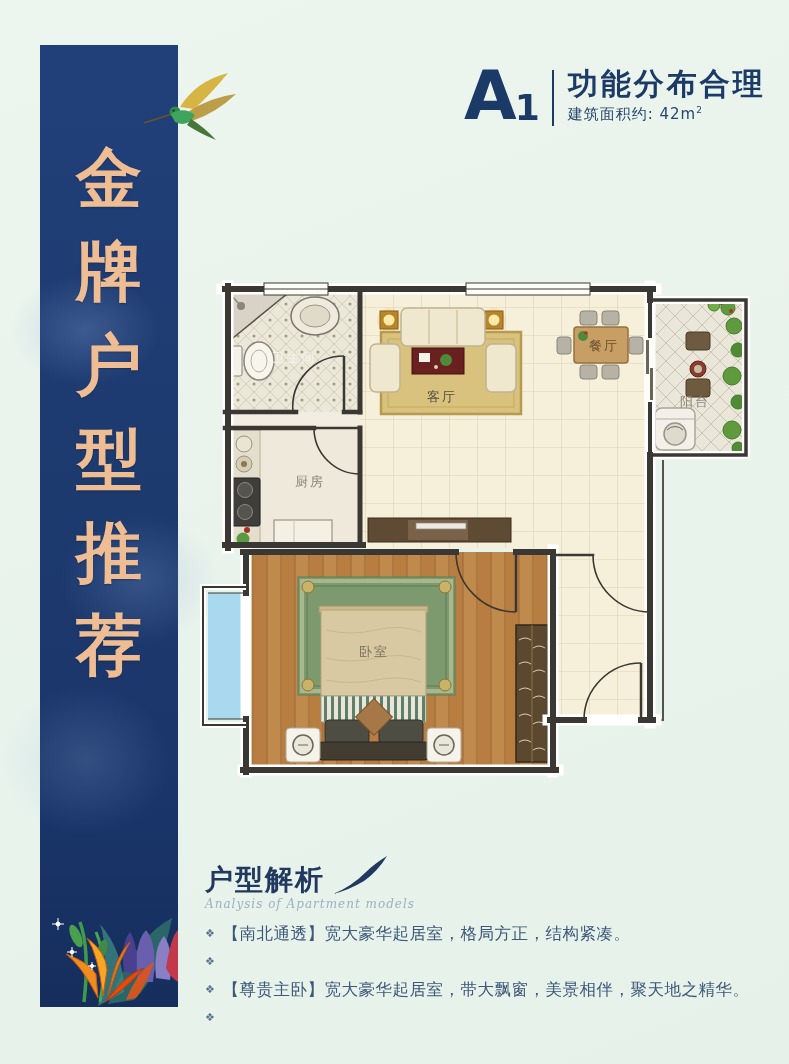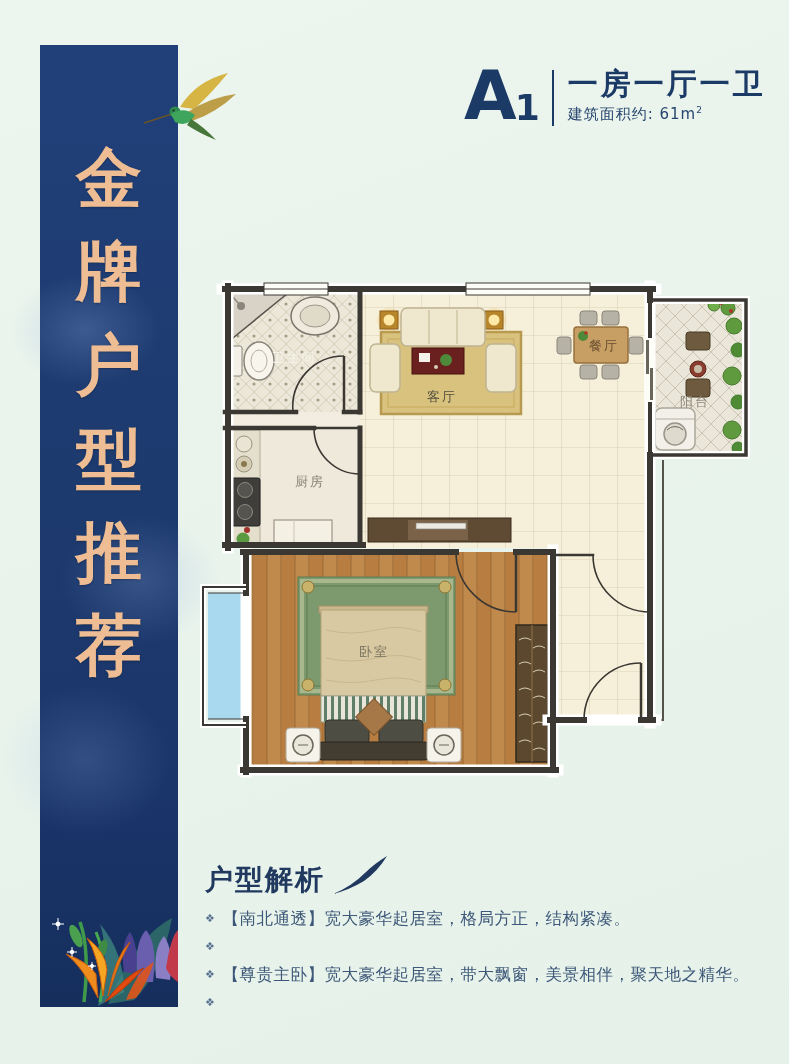--- a/index.html
+++ b/index.html
@@ -109,22 +109,22 @@
           <line x1="48" y1="134" x2="56" y2="134"></line>
       </g>
     </svg>
   </div>
 
   <div class="header">
     <span class="plan-code">A</span>
     <span class="plan-code-sub">1</span>
     <span class="header-divider"></span>
     <span class="header-right">
-      <span class="header-title">一房一厅一卫</span>
-      <span class="header-area"><span>建筑面积约: 61m</span><sup>2</sup></span>
+      <span class="header-title">功能分布合理</span>
+      <span class="header-area"><span>建筑面积约: 42m</span><sup>2</sup></span>
     </span>
   </div>
 
   <svg class="floorplan" viewBox="0 0 575 515">
     <defs>
       <pattern id="tileGrid" width="28" height="28" patternUnits="userSpaceOnUse">
         <rect width="28" height="28" fill="#f6f0da"></rect>
         <path d="M28 0V28M0 28H28" stroke="#d9d2b6" stroke-width="1.1" fill="none"></path>
       </pattern>
       <pattern id="bathTile" width="16" height="16" patternUnits="userSpaceOnUse">
@@ -353,20 +353,21 @@
     </g>
   </svg>
 
   <div class="analysis">
     <div class="analysis-title-row">
       <span class="analysis-title">户型解析</span>
       <svg class="feather" viewBox="0 0 56 40">
         <path d="M0 38 Q18 31 33 16 Q41 8 54 0 Q45 15 31 25 Q16 34 0 38 Z" fill="#21395e"></path>
       </svg>
     </div>
+    <div class="analysis-subtitle">Analysis of Apartment models</div>
     <div class="bullets">
       <div class="bullet">
         <span class="bullet-marker">❖</span>
         <span class="bullet-text">【南北通透】宽大豪华起居室，格局方正，结构紧凑。</span>
       </div>
       <div class="bullet">
         <span class="bullet-marker">❖</span>
       </div>
       <div class="bullet">
         <span class="bullet-marker">❖</span>

